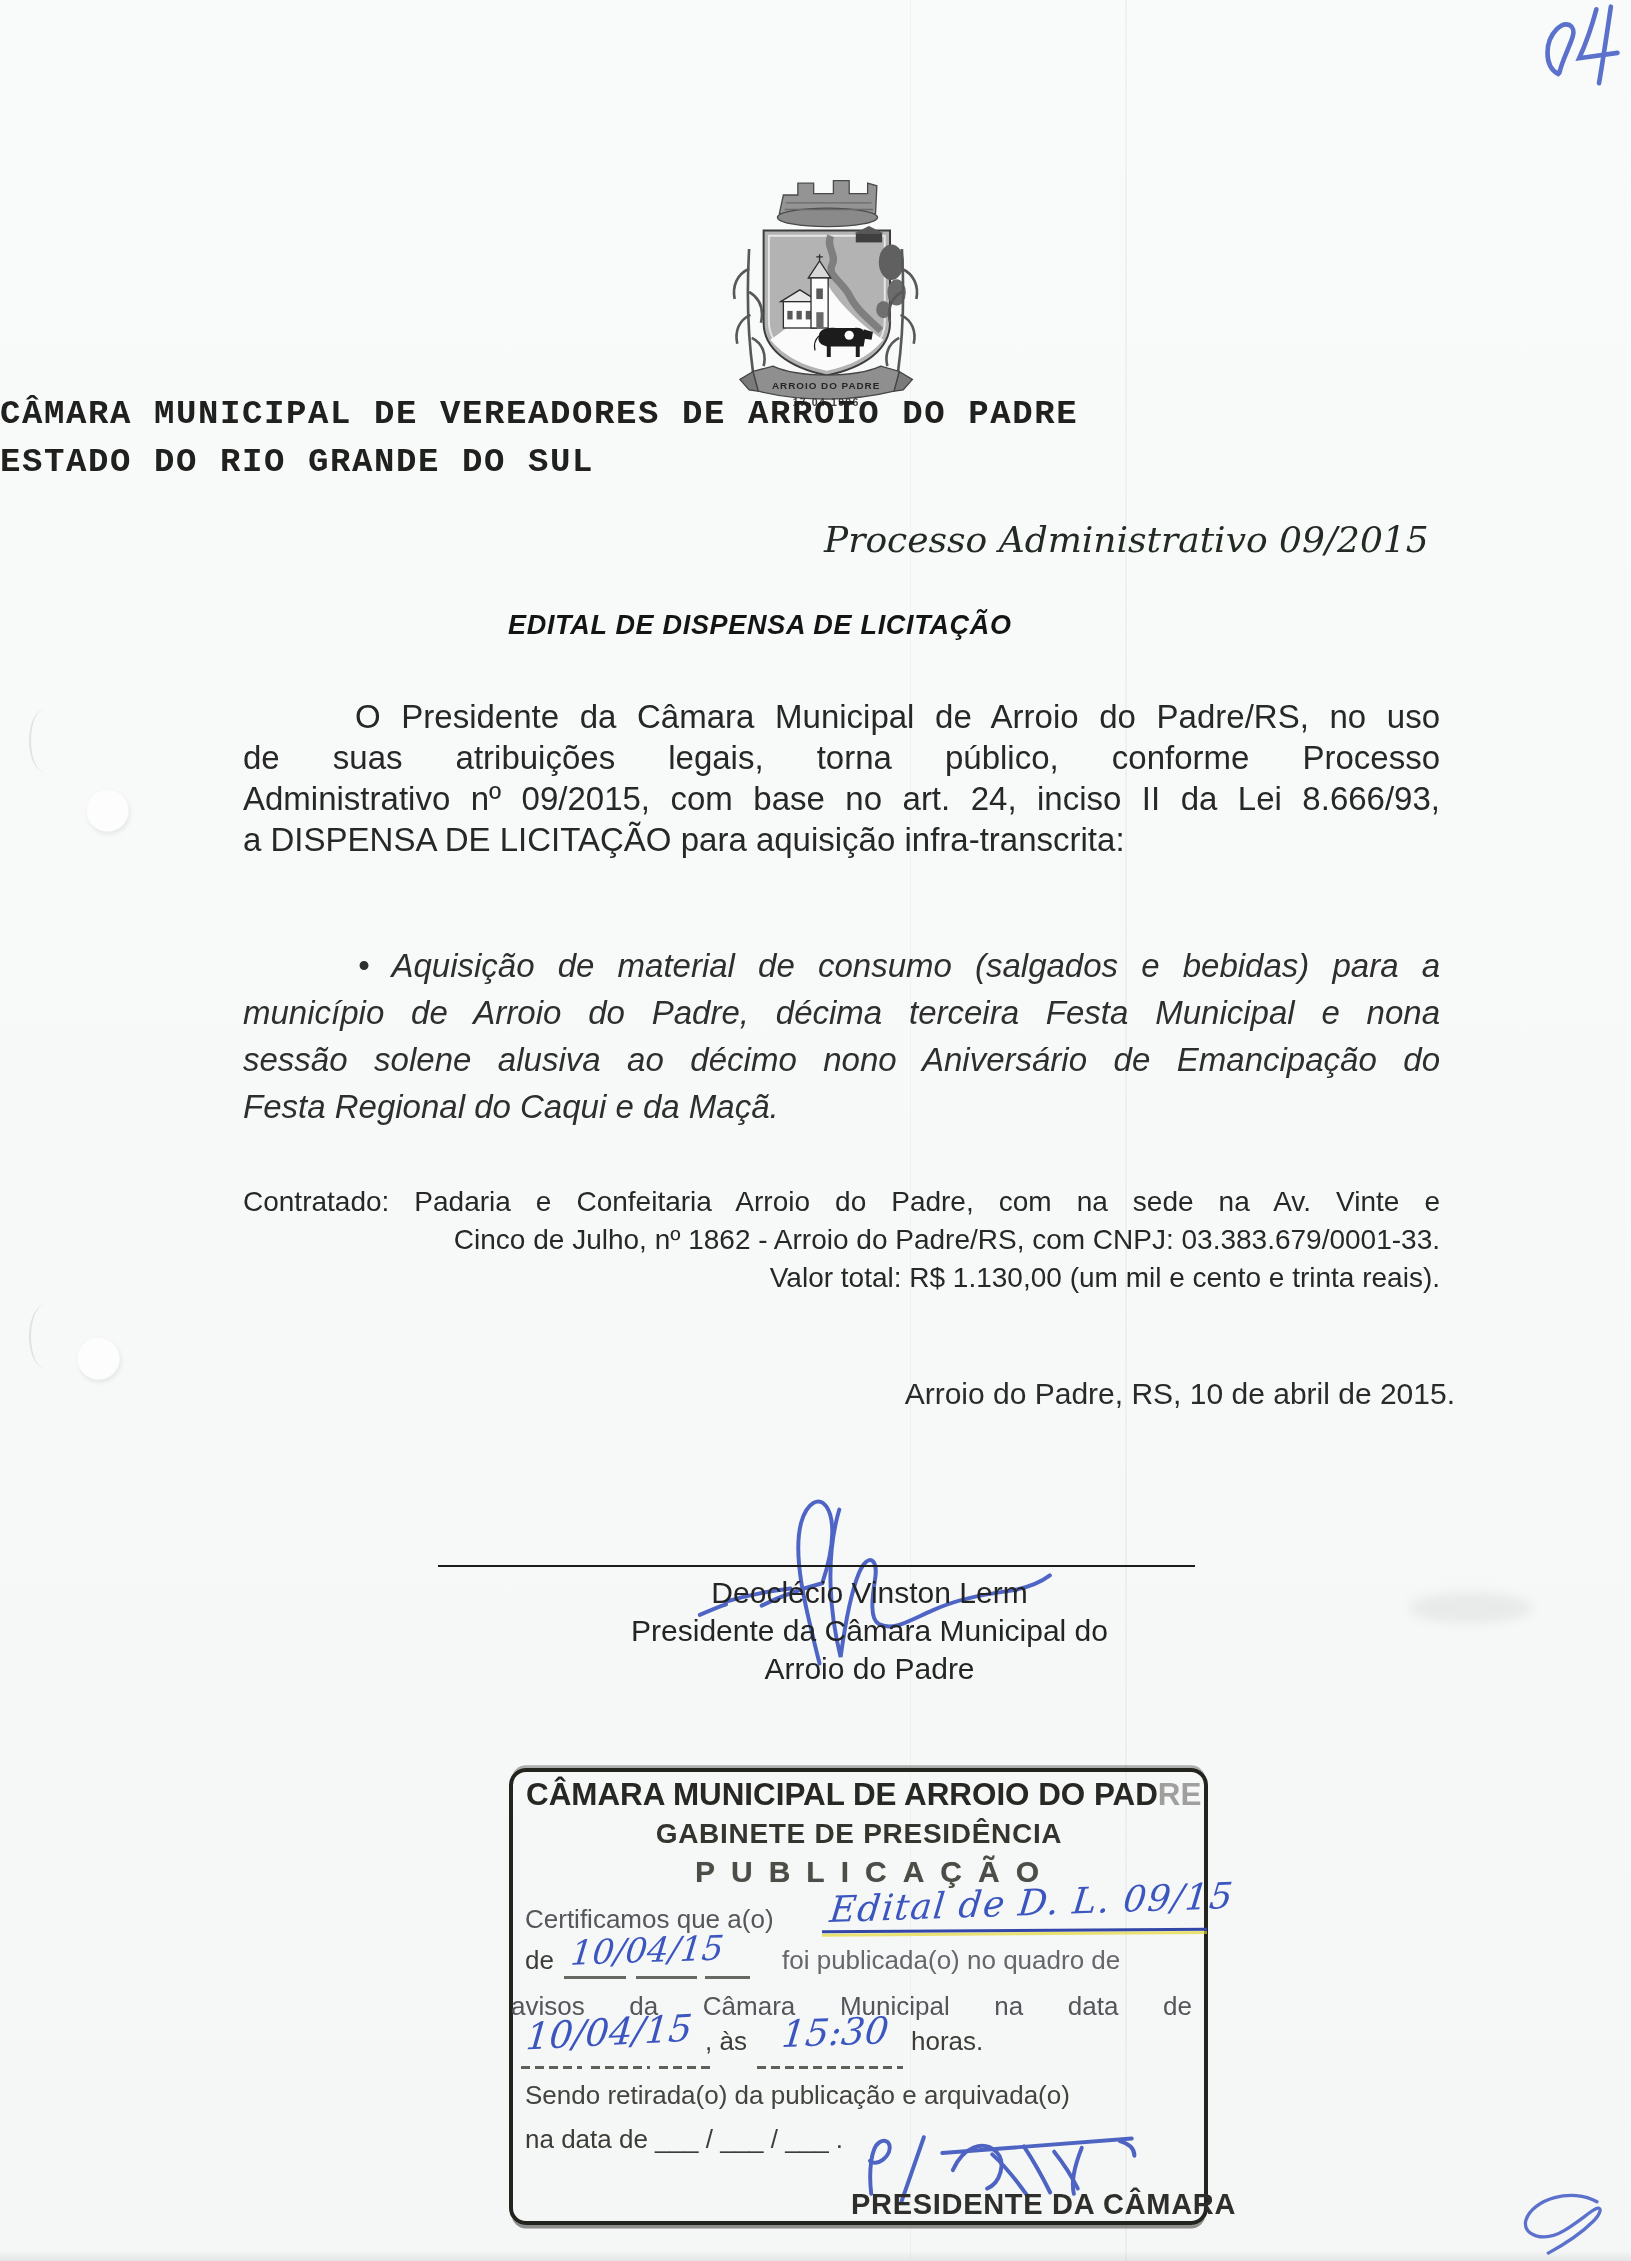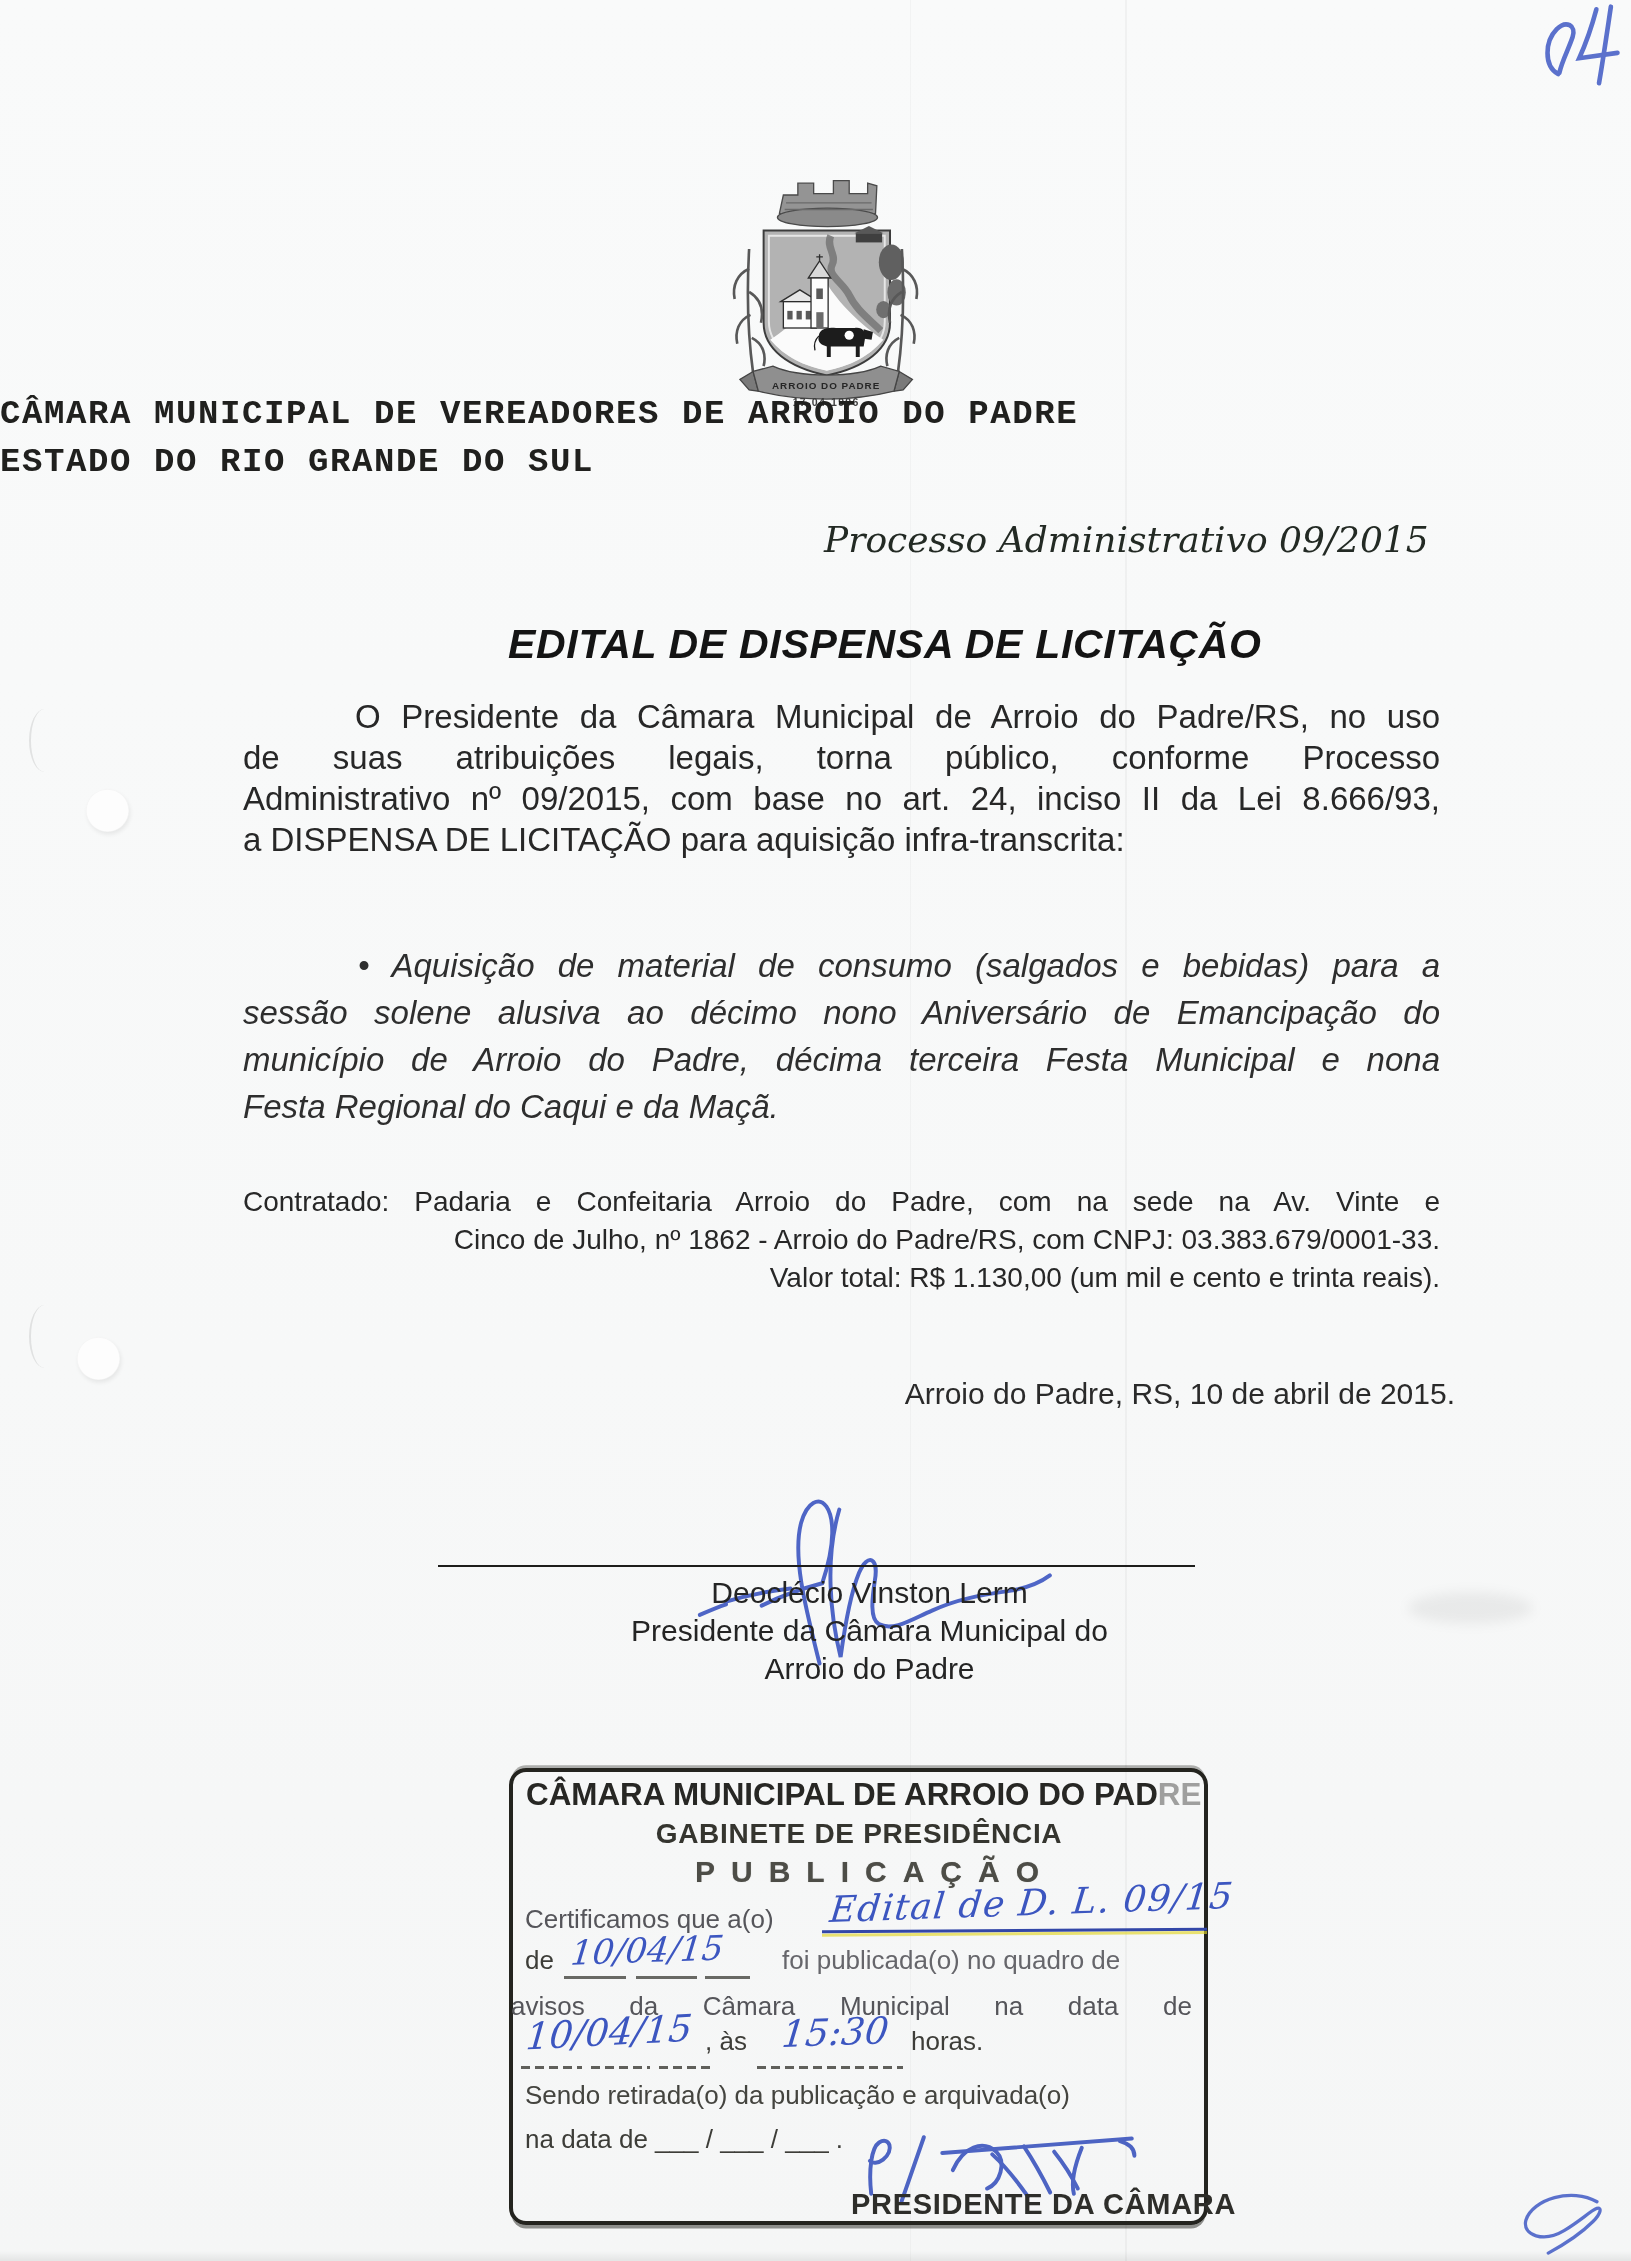--- a/index.html
+++ b/index.html
@@ -18,22 +18,22 @@
       box-shadow:1.3px 2.6px 4px rgba(0,0,0,.07), inset 0 0 0 0.7px rgba(0,0,0,.03);}
   .crescent{position:absolute;width:29px;height:63px;border-left:2.6px solid rgba(0,0,0,.09);
       border-radius:50%;filter:blur(0.7px);}
   .smudge{position:absolute;background:rgba(0,0,0,.055);filter:blur(6px);border-radius:50%;}
   
   .orgline{left:0;width:1632px;
       font-family:"Liberation Mono","DejaVu Sans Mono",monospace;font-weight:bold;
       font-size:34px;letter-spacing:1.6px;color:#20201e;line-height:1;}
   .procref{font-family:"DejaVu Serif","Liberation Serif",serif;font-style:italic;
       font-size:36px;color:#232a24;line-height:1;}
-  .doctitle{font-weight:bold;font-style:italic;font-size:41px;color:#141414;
-      letter-spacing:0.7px;line-height:1;margin-top:12px;}
+  .doctitle{font-weight:bold;font-style:italic;font-size:27px;color:#141414;
+      letter-spacing:0.7px;line-height:1;}
   
   .para{width:1197px;}
   .bl{font-size:33px;line-height:41px;color:#272727;white-space:nowrap;}
   .bl.just{white-space:normal;text-align:justify;text-align-last:justify;}
   .italicp .bl{font-style:italic;line-height:47px;color:#2e2e2e;}
   .contract .bl{font-size:28px;line-height:38px;text-align:right;}
   .dateline{font-size:30px;color:#2a2a2a;text-align:right;line-height:1;}
   
   .sigrule{height:2px;background:#1d1d1b;}
   .sigblock{text-align:center;font-size:30px;line-height:38px;color:#242424;}
@@ -150,22 +150,22 @@
 
   <div class="abs para" style="left:243px;top:696px;">
     <div class="bl just" style="padding-left:112px;">O Presidente da Câmara Municipal de Arroio do Padre/RS, no uso</div>
     <div class="bl just">de suas atribuições legais, torna público, conforme Processo</div>
     <div class="bl just">Administrativo nº 09/2015, com base no art. 24, inciso II da Lei 8.666/93,</div>
     <div class="bl">a DISPENSA DE LICITAÇÃO para aquisição infra-transcrita:</div>
   </div>
 
   <div class="abs para italicp" style="left:243px;top:942px;">
     <div class="bl just" style="padding-left:115px;">• Aquisição de material de consumo (salgados e bebidas) para a</div>
+    <div class="bl just">município de Arroio do Padre, décima terceira Festa Municipal e nona</div>
     <div class="bl just">sessão solene alusiva ao décimo nono Aniversário de Emancipação do</div>
-    <div class="bl just">município de Arroio do Padre, décima terceira Festa Municipal e nona</div>
     <div class="bl">Festa Regional do Caqui e da Maçã.</div>
   </div>
 
   <div class="abs para contract" style="left:243px;top:1183px;">
     <div class="bl just">Contratado: Padaria e Confeitaria Arroio do Padre, com na sede na Av. Vinte e</div>
     <div class="bl">Cinco de Julho, nº 1862 - Arroio do Padre/RS, com CNPJ: 03.383.679/0001-33.</div>
     <div class="bl">Valor total: R$ 1.130,00 (um mil e cento e trinta reais).</div>
   </div>
 
   <div class="abs dateline" style="left:0px;top:1379px;width:1455px;">Arroio do Padre, RS, 10 de abril de 2015.</div>

